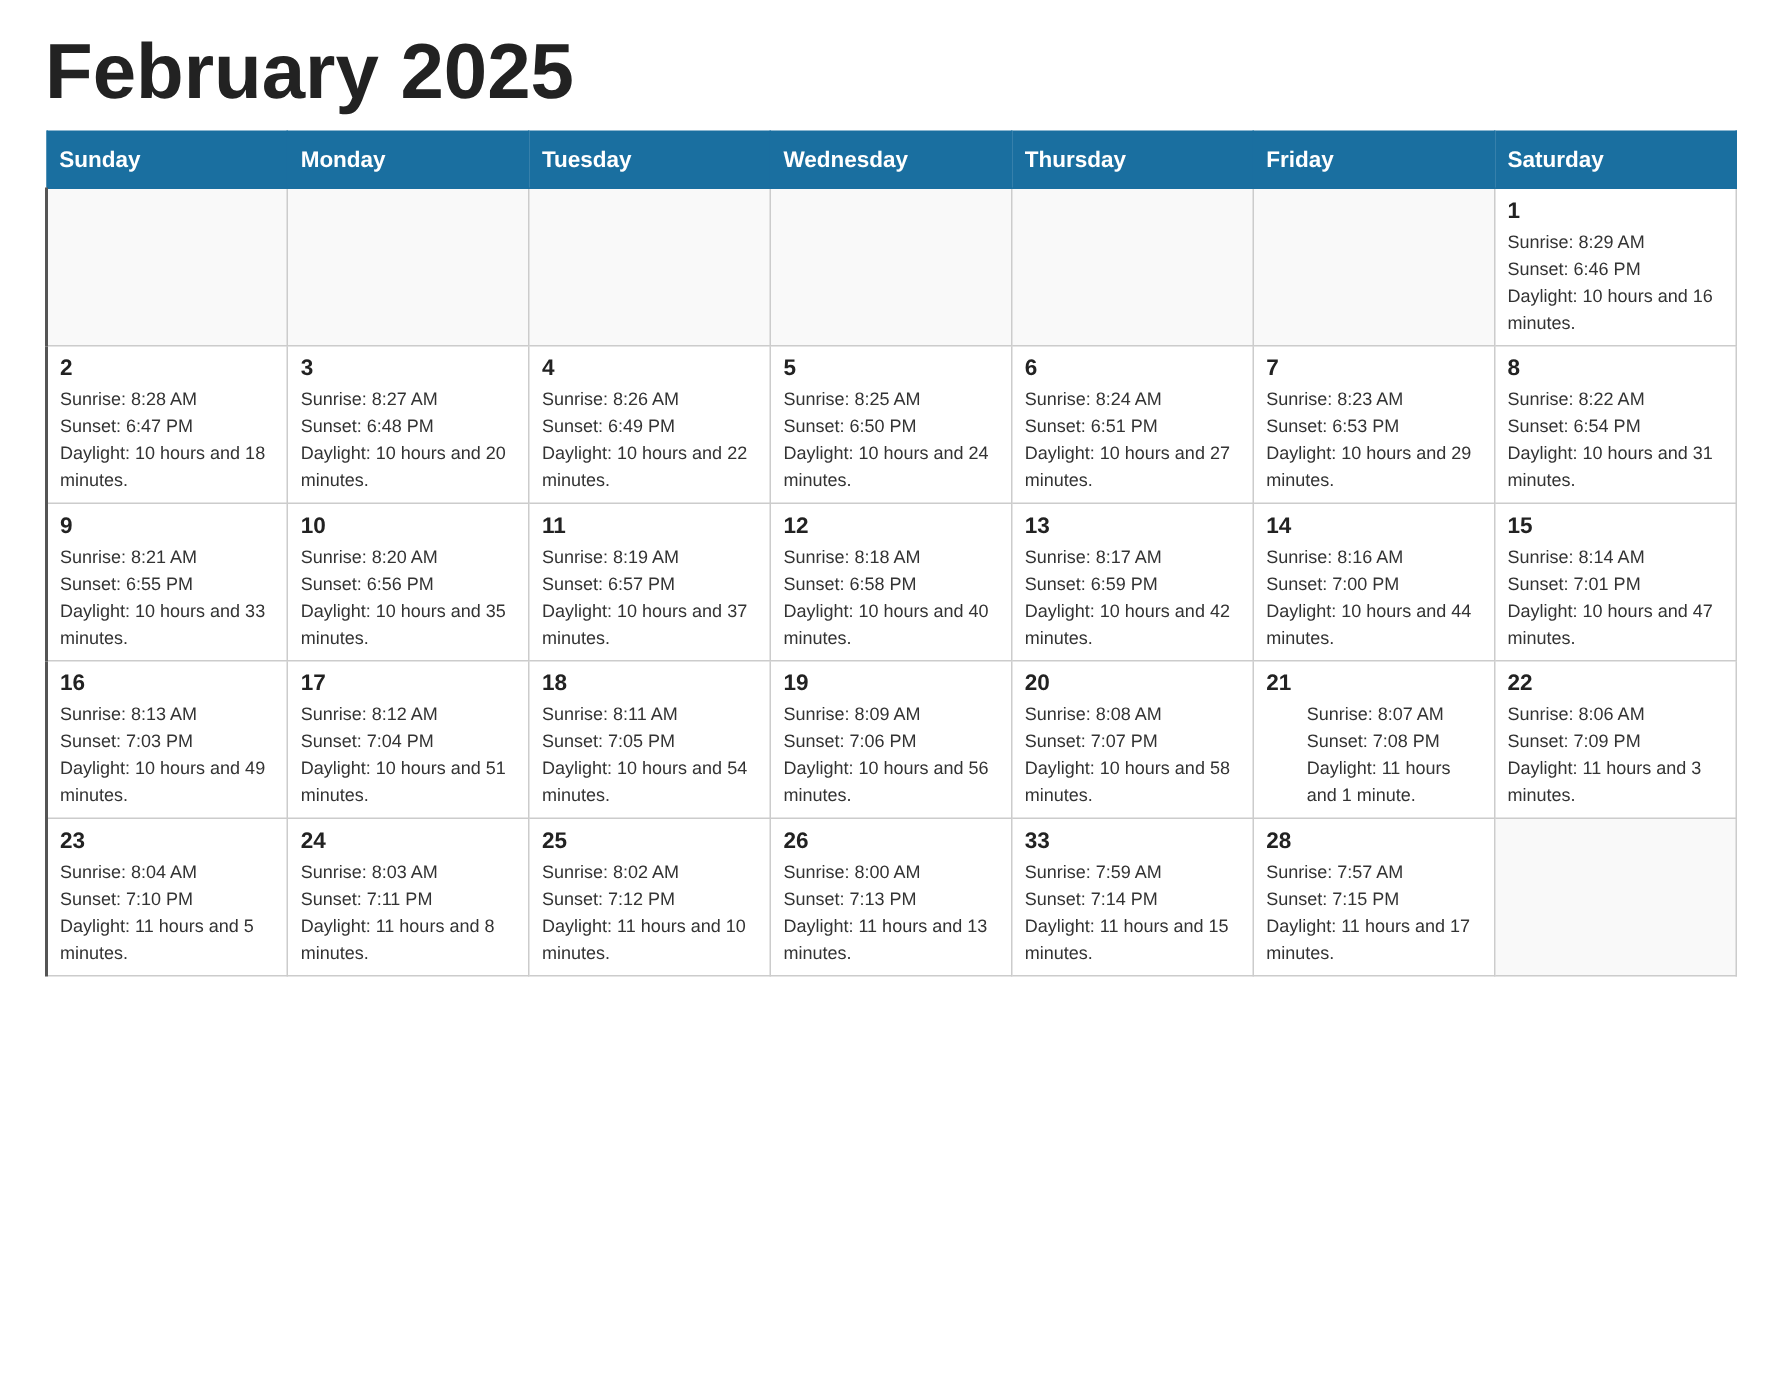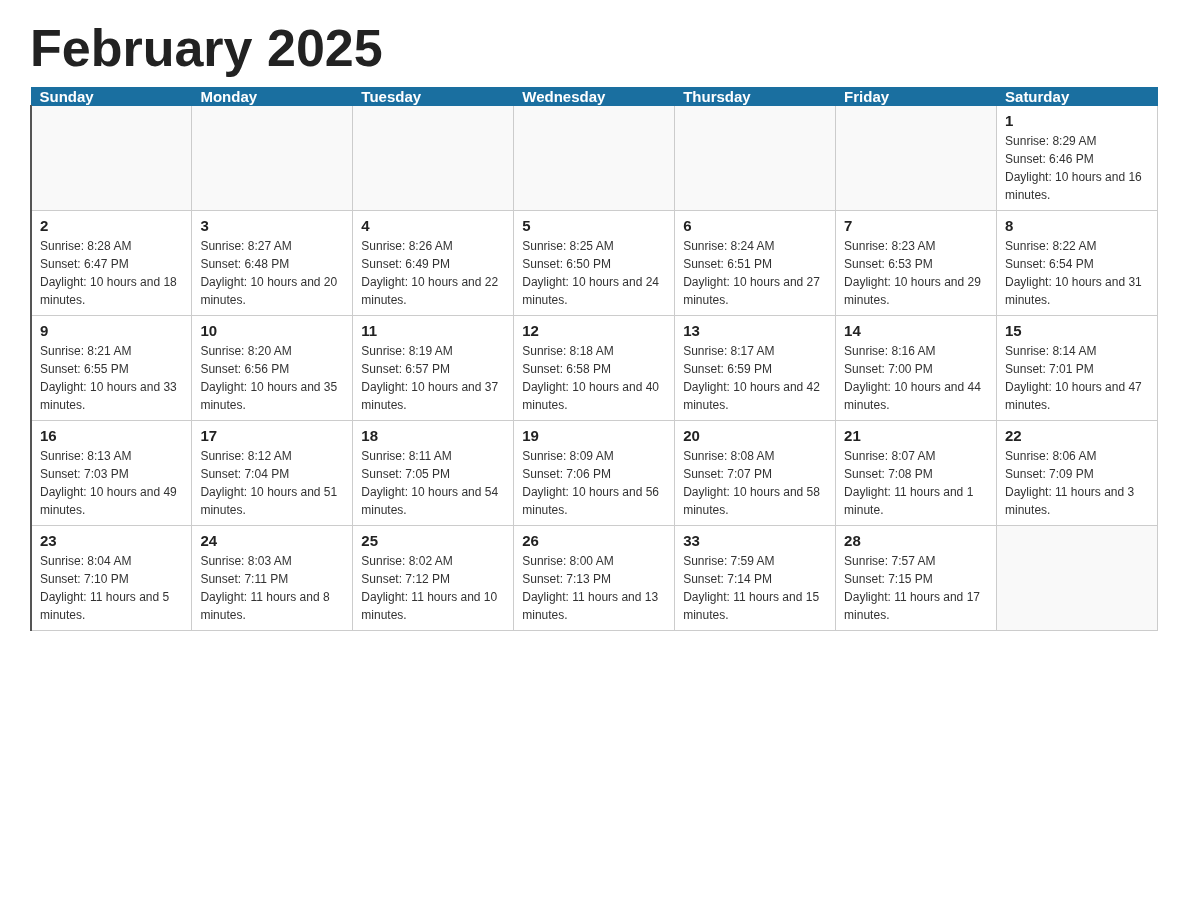--- a/index.html
+++ b/index.html
@@ -51,21 +51,21 @@
     .calendar {
       width: 100%;
       border-collapse: collapse;
       margin-top: 10px;
     }
     .calendar th {
       background-color: #1a6fa0;
       color: #fff;
       font-size: 15px;
       font-weight: bold;
-      padding: 0 8px;
+      padding: 10px 8px;
       text-align: left;
       border: 1px solid #1a6fa0;
     }
     .calendar td {
       border: 1px solid #ccc;
       vertical-align: top;
       padding: 6px 8px;
       width: 14.28%;
       min-height: 110px;
       font-size: 12.5px;
@@ -245,21 +245,21 @@
 Daylight: 10 hours and 56 minutes.</div>
         </td>
         <td>
           <span class="day-num">20</span>
           <div class="day-info" style="white-space: pre-line;">Sunrise: 8:08 AM
 Sunset: 7:07 PM
 Daylight: 10 hours and 58 minutes.</div>
         </td>
         <td>
           <span class="day-num">21</span>
-          <div class="day-info" style="white-space: pre-line;">Sunrise: 8:07 AM
+          <div class="day-info" style="white-space: pre-line; margin-left: 27px;">Sunrise: 8:07 AM
 Sunset: 7:08 PM
 Daylight: 11 hours and 1 minute.</div>
         </td>
         <td>
           <span class="day-num">22</span>
           <div class="day-info" style="white-space: pre-line;">Sunrise: 8:06 AM
 Sunset: 7:09 PM
 Daylight: 11 hours and 3 minutes.</div>
         </td>
       </tr>

